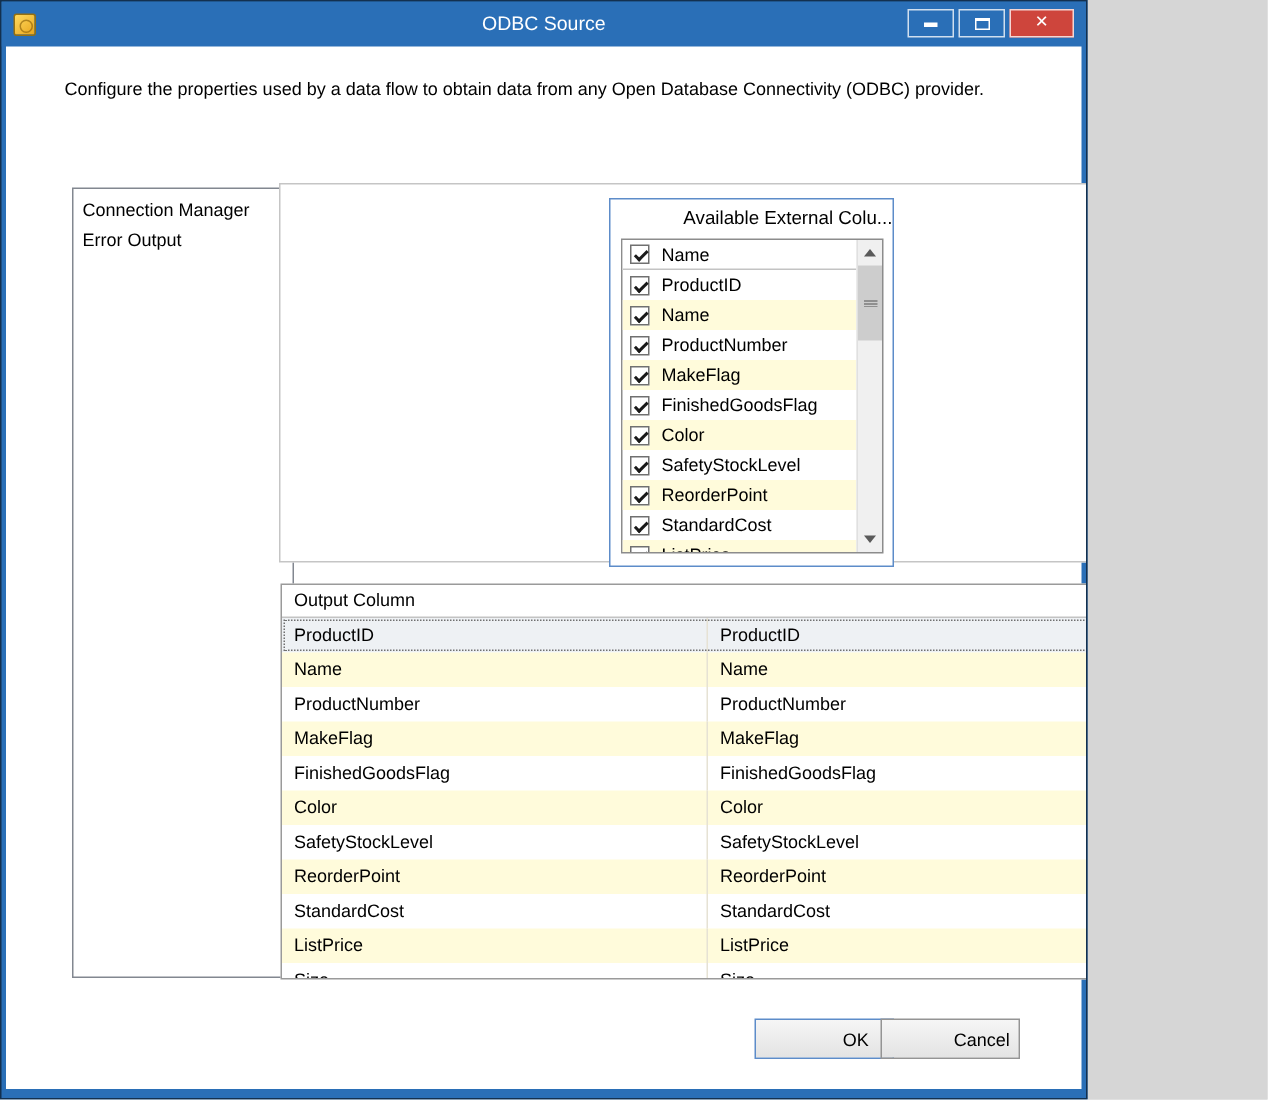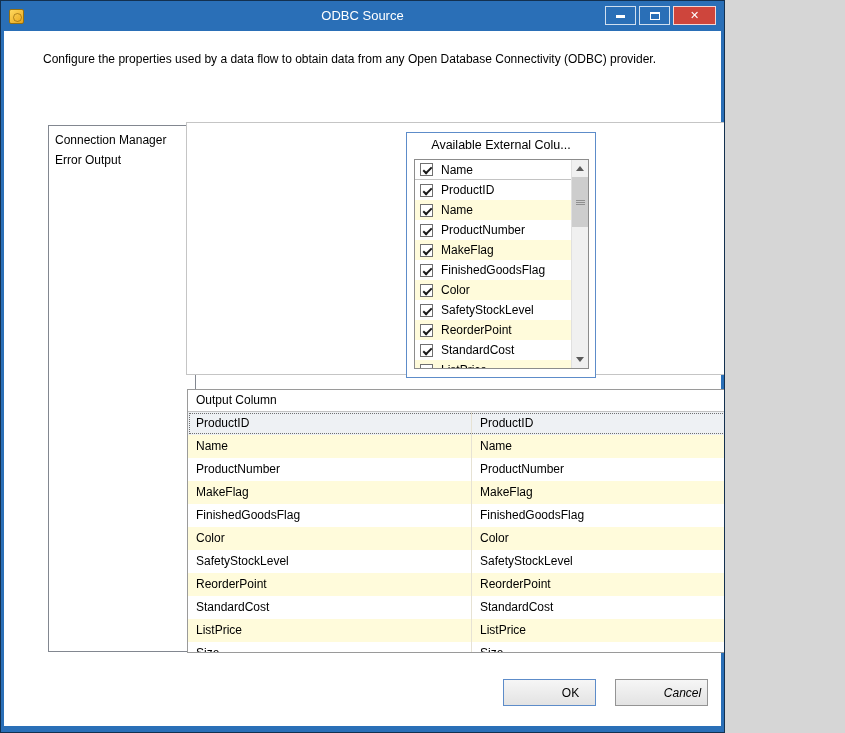--- a/index.html
+++ b/index.html
@@ -27,21 +27,21 @@
 
   
   .nav-panel { position:absolute; left:27px; top:94px; width:148px; height:527px; border:1px solid #828790; background:#fff; padding-top:4px;margin-left:17px; }
   .nav-item { height:20px; line-height:20px; padding-left:6px; font-size:12px; color:#000; cursor:default; white-space:nowrap; }
   .nav-item .hl { background:#2f7fd9; color:#fff; padding:1px 2px; }
 
   
   .upper-panel { position:absolute; left:182px; top:91px; width:630px; height:253px; border:1px solid #c5c5c5; background:#fff; }
 
   .avail-box { position:absolute; left:219px; top:9px; width:190px; height:246px; border:1px solid #5d8cc9; background:#fff; }
-  .avail-title { height:25px; line-height:25px; text-align:center; font-size:12.5px; color:#000; white-space:nowrap; overflow:hidden; cursor:default; }
+  .avail-title { height:25px; line-height:25px; text-align:right; font-size:12.5px; color:#000; white-space:nowrap; overflow:hidden; cursor:default; }
   .avail-list { position:absolute; left:7px; right:6px; top:26px; bottom:8px; border:1px solid #8c8c8c; background:#fff; }
   .avail-rows { position:absolute; left:0; top:0; right:17px; bottom:0; overflow:hidden; }
   .arow { height:20px; display:flex; align-items:center; padding-left:5px; font-size:12px; white-space:nowrap; }
   .arow.header { border-bottom:1px solid #c3c3c3; background:#fff; }
   .avail-rows .arow:nth-child(2n+3) { background:#fffbdb; }
   .arow .cb { margin-right:8px; }
 
   
   .cb { position:relative; width:13px; height:13px; border:1px solid #707070; background:#fff; display:inline-block; flex:none; }
   .cb::after { content:''; position:absolute; left:2px; top:3px; width:7px; height:3px;
@@ -71,21 +71,21 @@
   .mrow.selected { background:#eef1f4; outline:1px dotted #707070; outline-offset:-2px; }
   .cell { line-height:23px; padding-left:8px; white-space:nowrap; overflow:hidden; }
   .cell.ext { width:284px; border-right:1px solid #e6e2d4; }
   .cell.out { flex:1; }
 
   
   .btn { position:absolute; top:648px; width:93px; height:27px; background:linear-gradient(#f6f6f6,#e3e3e3);
          border:1px solid #949494; font-family:inherit; font-size:12px; color:#000; cursor:pointer; padding:0; }
   .btn .btn-label { display:block; line-height:24px; text-align:center;padding-left:42px; }
   .btn-ok { left:499px; border-color:#5d8cc9; }
-  .btn-cancel { left:611px;font-style:italic; }
+  .btn-cancel { left:583px; }
   .btn-help { left:723px; }
   .btn-help .btn-label::first-letter { text-decoration:underline; }
 </style>
 </head>
 <body>
 
 <div class="window">
 
   <div class="titlebar">
     <span class="app-icon"></span>

